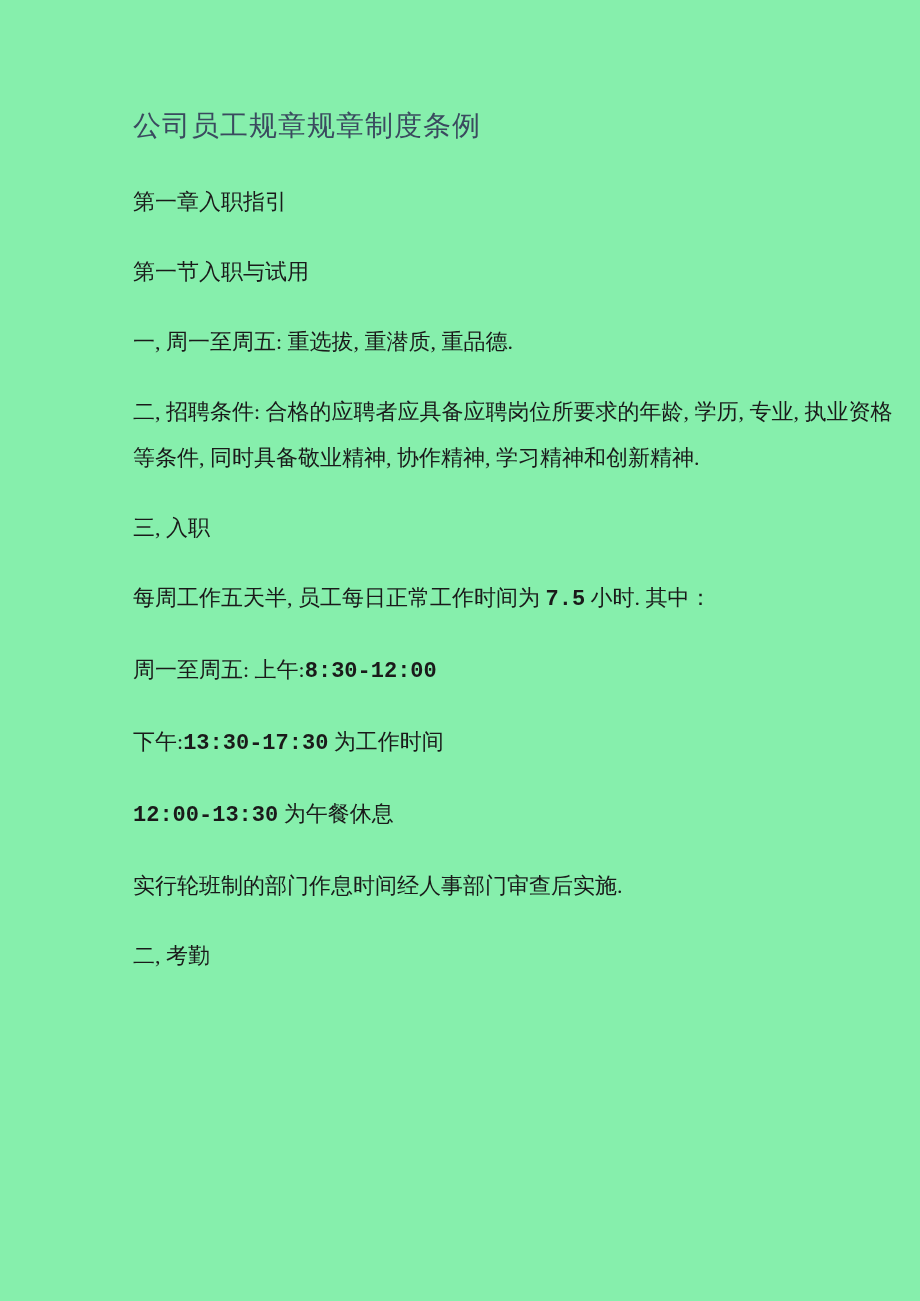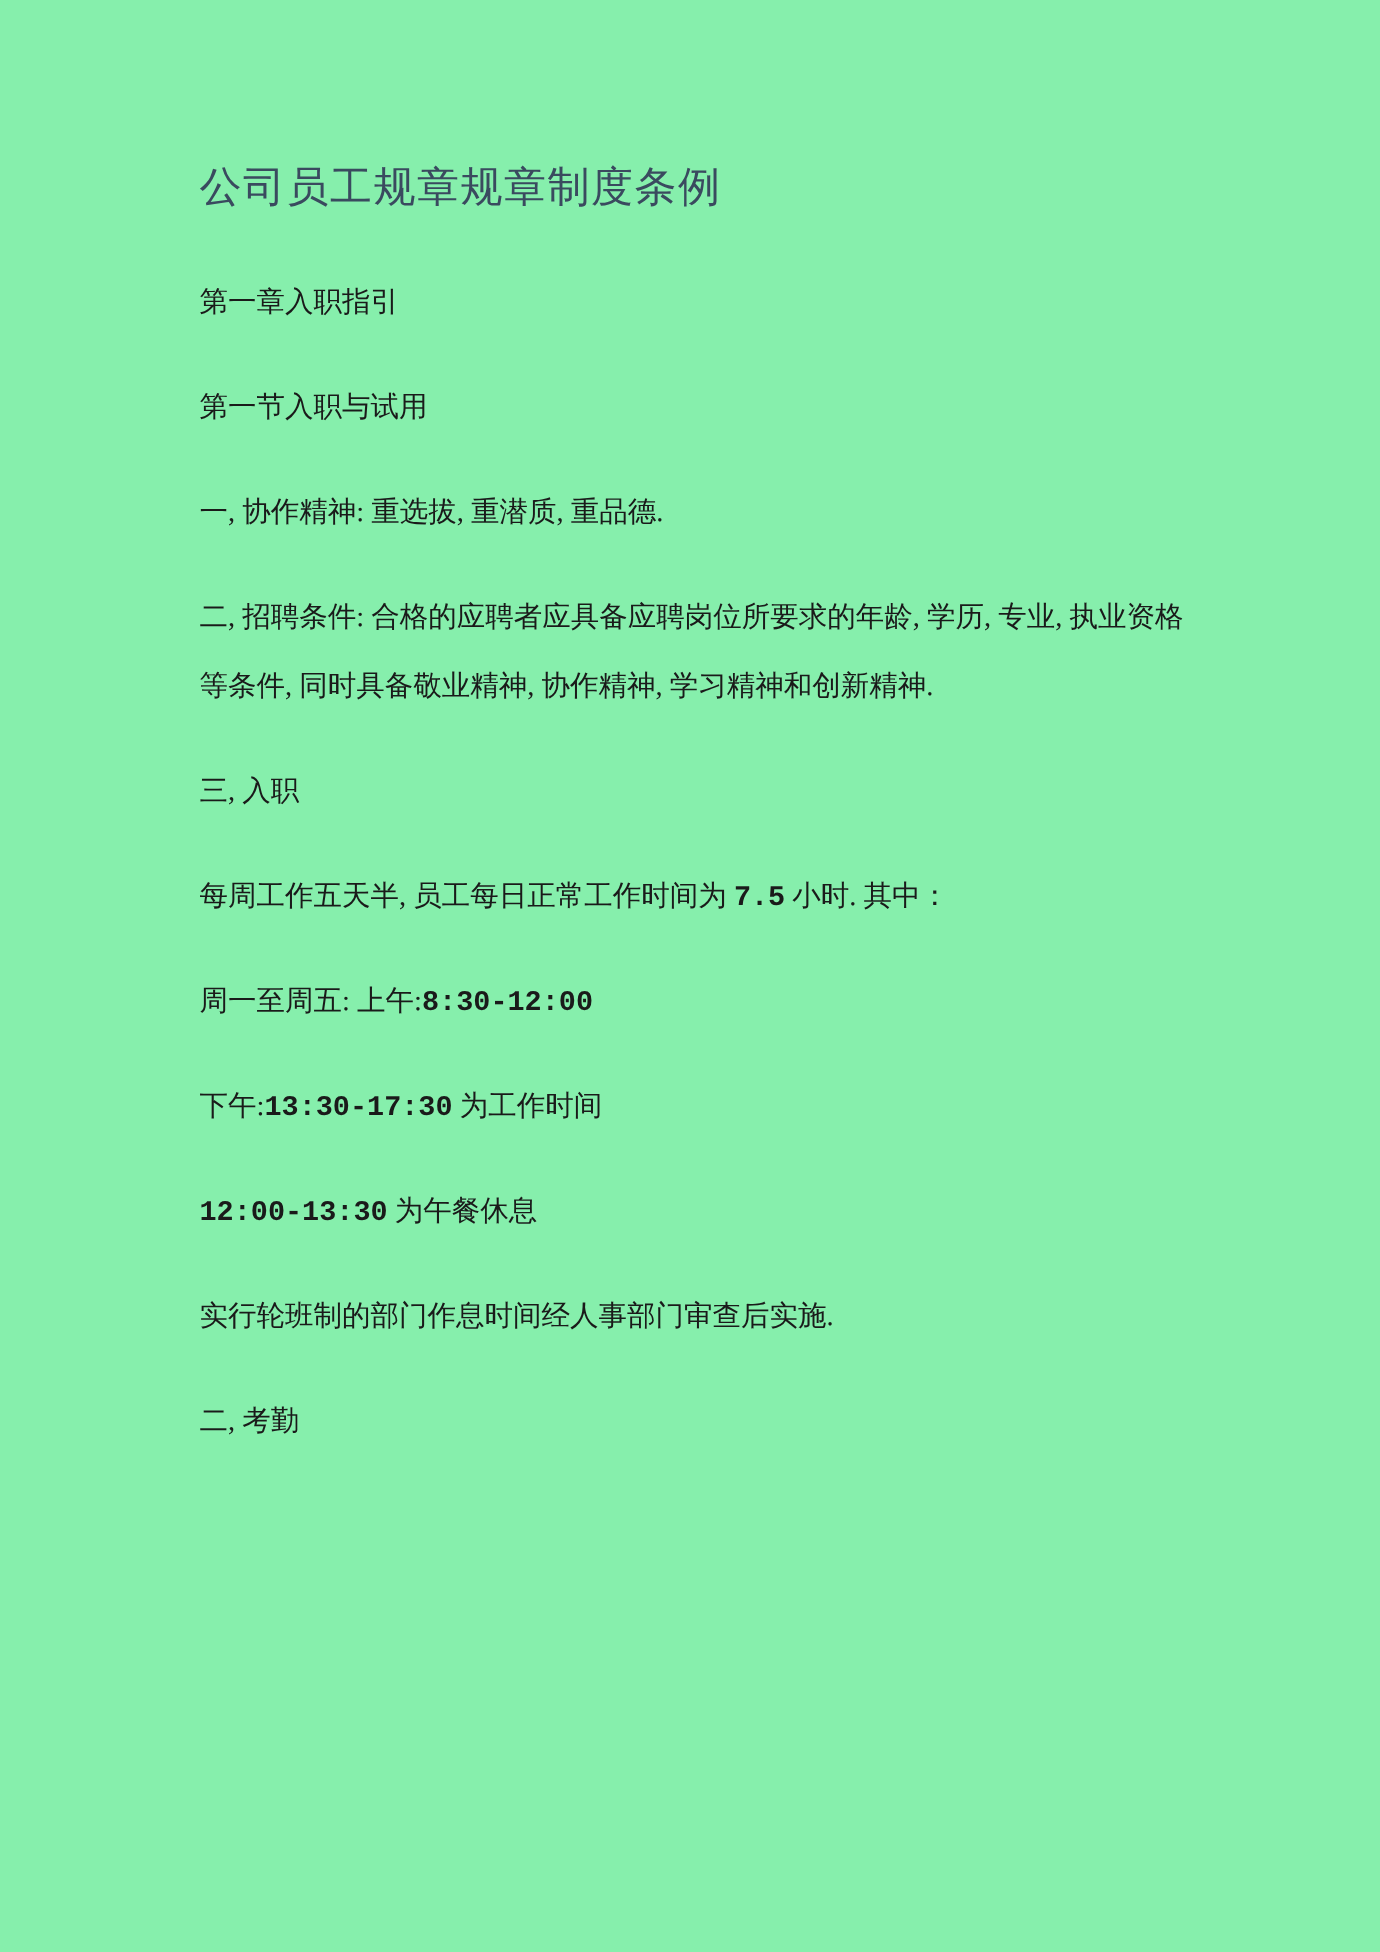--- a/index.html
+++ b/index.html
@@ -21,21 +21,21 @@
     background: #86efac;
   }
   .doc-title {
     font-size: 28px;
     font-weight: 400;
     line-height: 44px;
     letter-spacing: 1px;
     margin: 0 0 31px 0;
   }
   .doc-body .para {
-    font-size: 19px;
+    font-size: 22px;
     line-height: 46px;
     margin: 0 0 24px 0;
   }
   .line {
     display: block;
     white-space: nowrap;
   }
   .num {
     font-family: Liberation Mono, monospace;
     font-weight: 700;
@@ -47,21 +47,21 @@
 <div class="doc-page">
   <h1 class="doc-title" style="color: rgb(58, 74, 95);">公司员工规章规章制度条例</h1>
   <div class="doc-body" style="color: rgb(26, 26, 26);">
       <p class="para">
         <span class="line"><span>第一章入职指引</span></span>
       </p>
       <p class="para">
         <span class="line"><span>第一节入职与试用</span></span>
       </p>
       <p class="para">
-        <span class="line"><span>一, 协作精神: 重选拔, 重潜质, 重品德.</span></span>
+        <span class="line"><span>一, 周一至周五: 重选拔, 重潜质, 重品德.</span></span>
       </p>
       <p class="para">
         <span class="line"><span>二, 招聘条件: 合格的应聘者应具备应聘岗位所要求的年龄, 学历, 专业, 执业资格</span></span>
         <span class="line"><span>等条件, 同时具备敬业精神, 协作精神, 学习精神和创新精神.</span></span>
       </p>
       <p class="para">
         <span class="line"><span>三, 入职</span></span>
       </p>
       <p class="para">
         <span class="line"><span>每周工作五天半, 员工每日正常工作时间为 </span><span class="num">7.5</span><span> 小时. 其中：</span></span>

